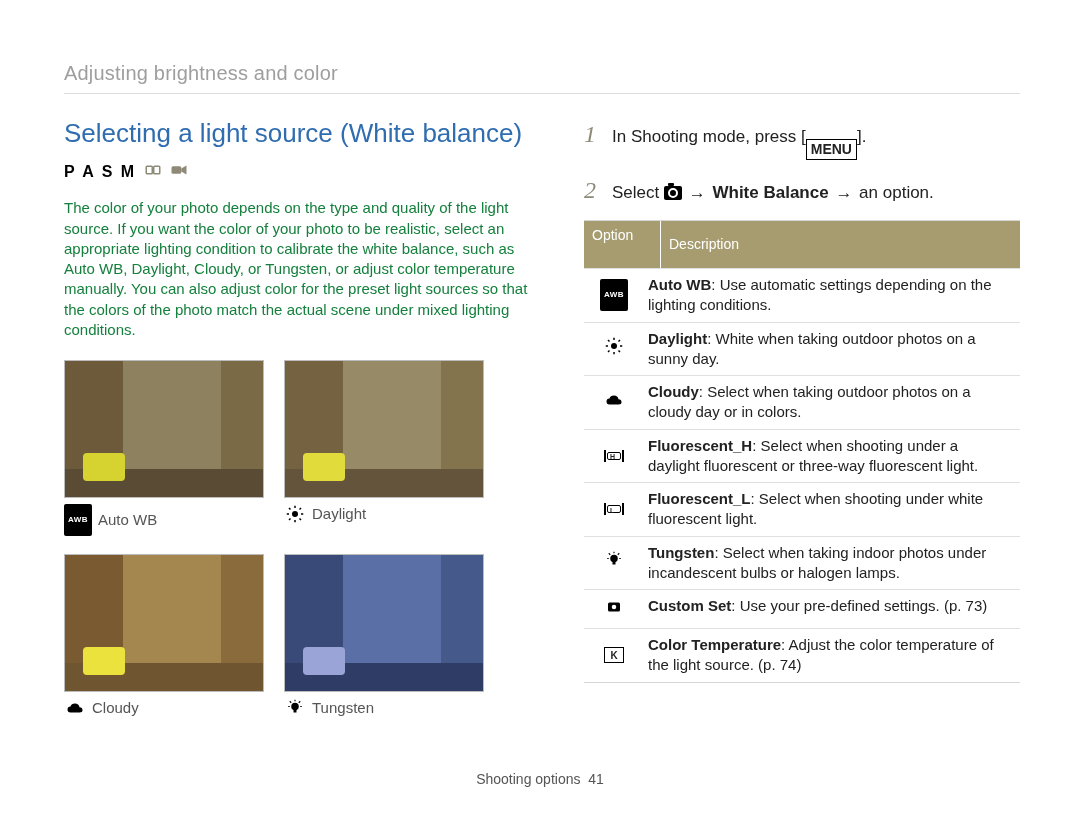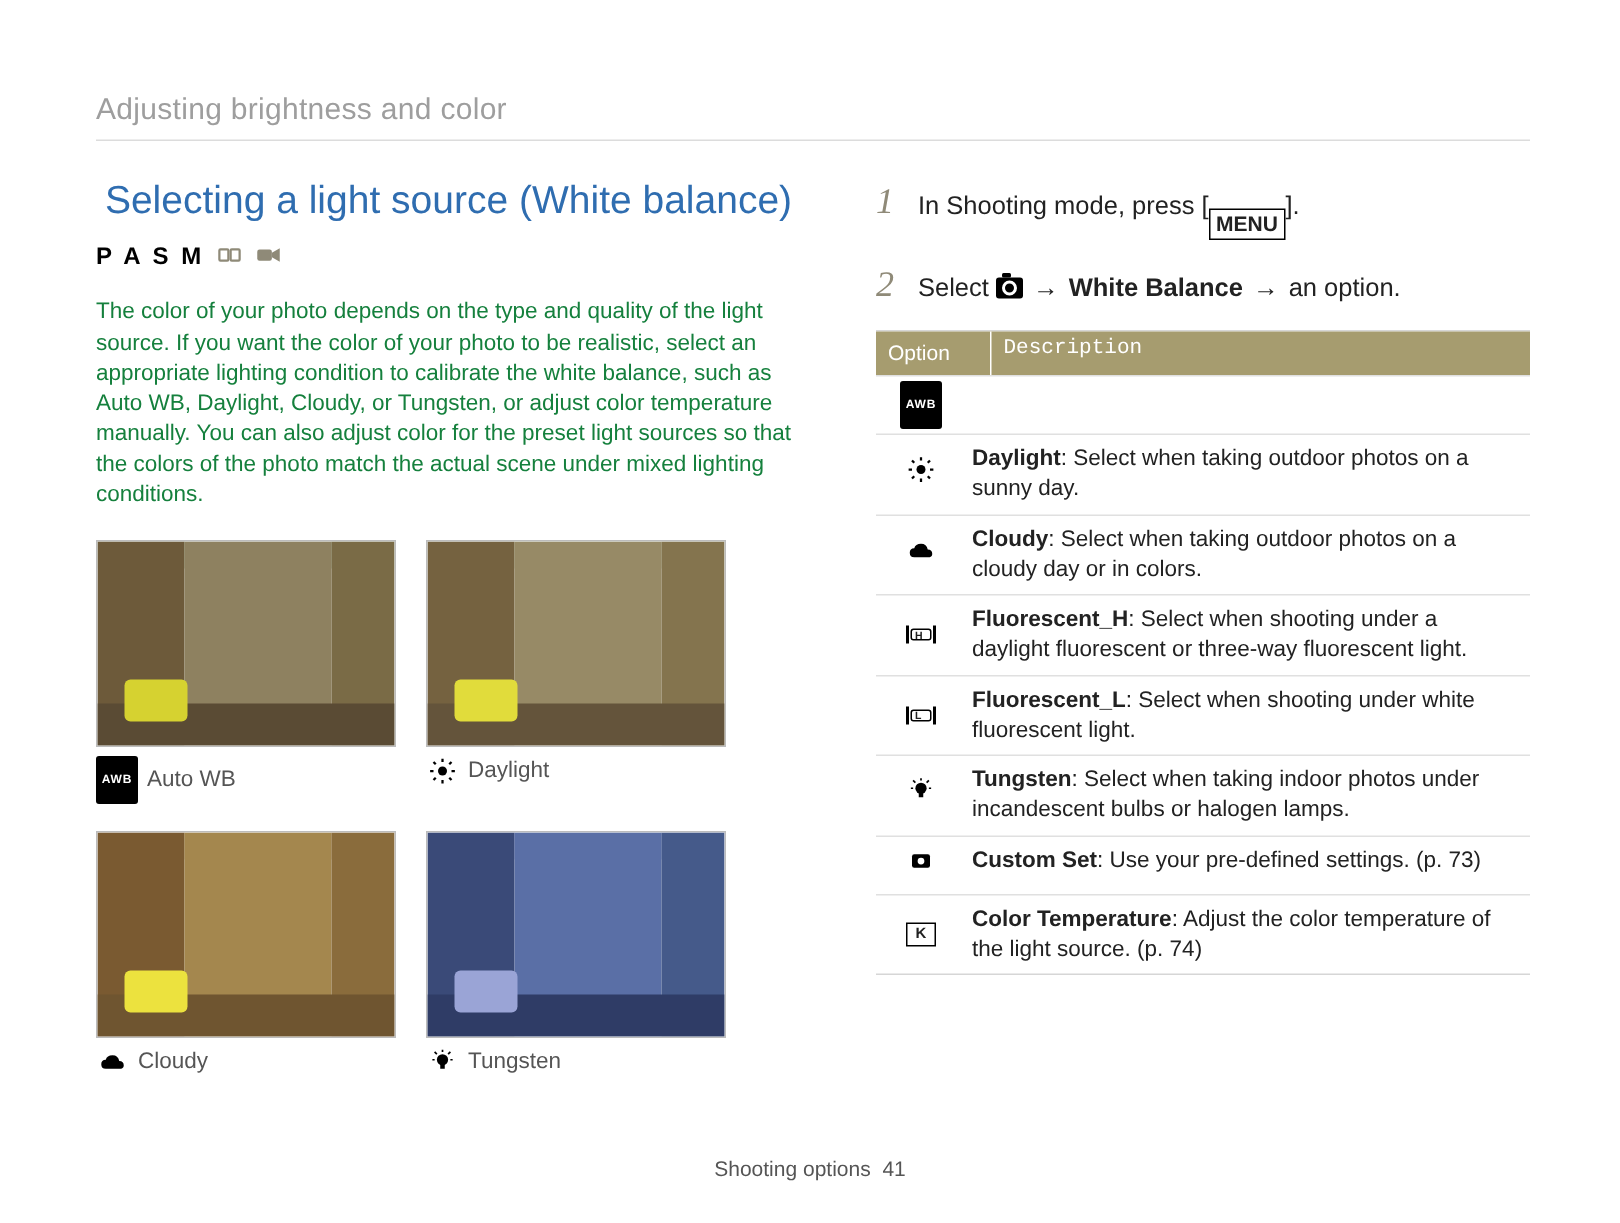--- a/index.html
+++ b/index.html
@@ -35,21 +35,20 @@
     display: flex;
     gap: 50px;
   }
   .col-left { flex: 0 0 470px; }
   .col-right { flex: 1; }
   h1.section-title {
     color: #2f6db0;
     font-size: 26px;
     font-weight: 400;
     margin: 0 0 10px 0;
-    text-align: center;
   }
   .modes {
     display: flex;
     align-items: center;
     gap: 8px;
     color: #000000;
     font-weight: 600;
     font-size: 16px;
     letter-spacing: 2px;
     margin-bottom: 10px;
@@ -131,21 +130,21 @@
   .bold { font-weight:700; }
   .opt-table {
     border-top: 1px solid #d6d6d6;
     border-bottom: 1px solid #d6d6d6;
     margin-top: 6px;
   }
   .opt-header {
     display:flex; background:#a69c6f; color:#fff; font-size:14px;
   }
   .opt-header .c1 { width:60px; padding:5px 8px; border-right:1px solid #fff; }
-  .opt-header .c2 { flex:1; padding:2px 8px;font-family:Liberation Mono, monospace; }
+  .opt-header .c2 { flex:1; padding:14px 8px; }
   .opt-row {
     display:flex; border-top:1px solid #e0e0e0; font-size:15px;
   }
   .opt-row .c1 {
     width:60px; min-height:38px; display:flex; align-items:center; justify-content:center;
   }
   .opt-row .c2 { flex:1; padding:6px 8px 6px 4px; }
   .opt-row .c2 .lead { font-weight:700; }
   .k-box {
     display:inline-flex; align-items:center; justify-content:center;
@@ -316,39 +315,40 @@
       <div class="opt-table">
         <div class="opt-header">
           <div class="c1">Option</div>
           <div class="c2">Description</div>
         </div>
 
         <div class="opt-row">
           <div class="c1">
               <span class="ico awb">AWB</span>
             </div>
+          <div class="c2"><span class="lead">Auto WB</span><span>: Use automatic settings depending on the lighting conditions.</span></div>
         </div>
 
         <div class="opt-row">
           <div class="c1">
               <span><svg class="ico-svg" viewBox="0 0 24 24" fill="#000">
                   <circle cx="12" cy="12" r="4"></circle>
                   <g stroke="#000" stroke-width="2">
                     <line x1="12" y1="1" x2="12" y2="4"></line>
                     <line x1="12" y1="20" x2="12" y2="23"></line>
                     <line x1="1" y1="12" x2="4" y2="12"></line>
                     <line x1="20" y1="12" x2="23" y2="12"></line>
                     <line x1="4" y1="4" x2="6" y2="6"></line>
                     <line x1="18" y1="18" x2="20" y2="20"></line>
                     <line x1="4" y1="20" x2="6" y2="18"></line>
                     <line x1="18" y1="6" x2="20" y2="4"></line>
                   </g>
                 </svg></span>
             </div>
-          <div class="c2"><span class="lead">Daylight</span><span>: Select when taking outdoor photos on a sunny day.</span></div>
+          <div class="c2"><span class="lead">Daylight</span><span>: White when taking outdoor photos on a sunny day.</span></div>
         </div>
 
         <div class="opt-row">
           <div class="c1">
               <span><svg class="ico-svg" viewBox="0 0 24 24" fill="#000">
                   <path d="M6 18 Q2 18 2 14 Q2 10 6 10 Q7 6 12 6 Q17 6 18 11 Q22 11 22 15 Q22 18 18 18 Z"></path>
                 </svg></span>
             </div>
           <div class="c2"><span class="lead">Cloudy</span><span>: Select when taking outdoor photos on a cloudy day or in colors.</span></div>
         </div>

